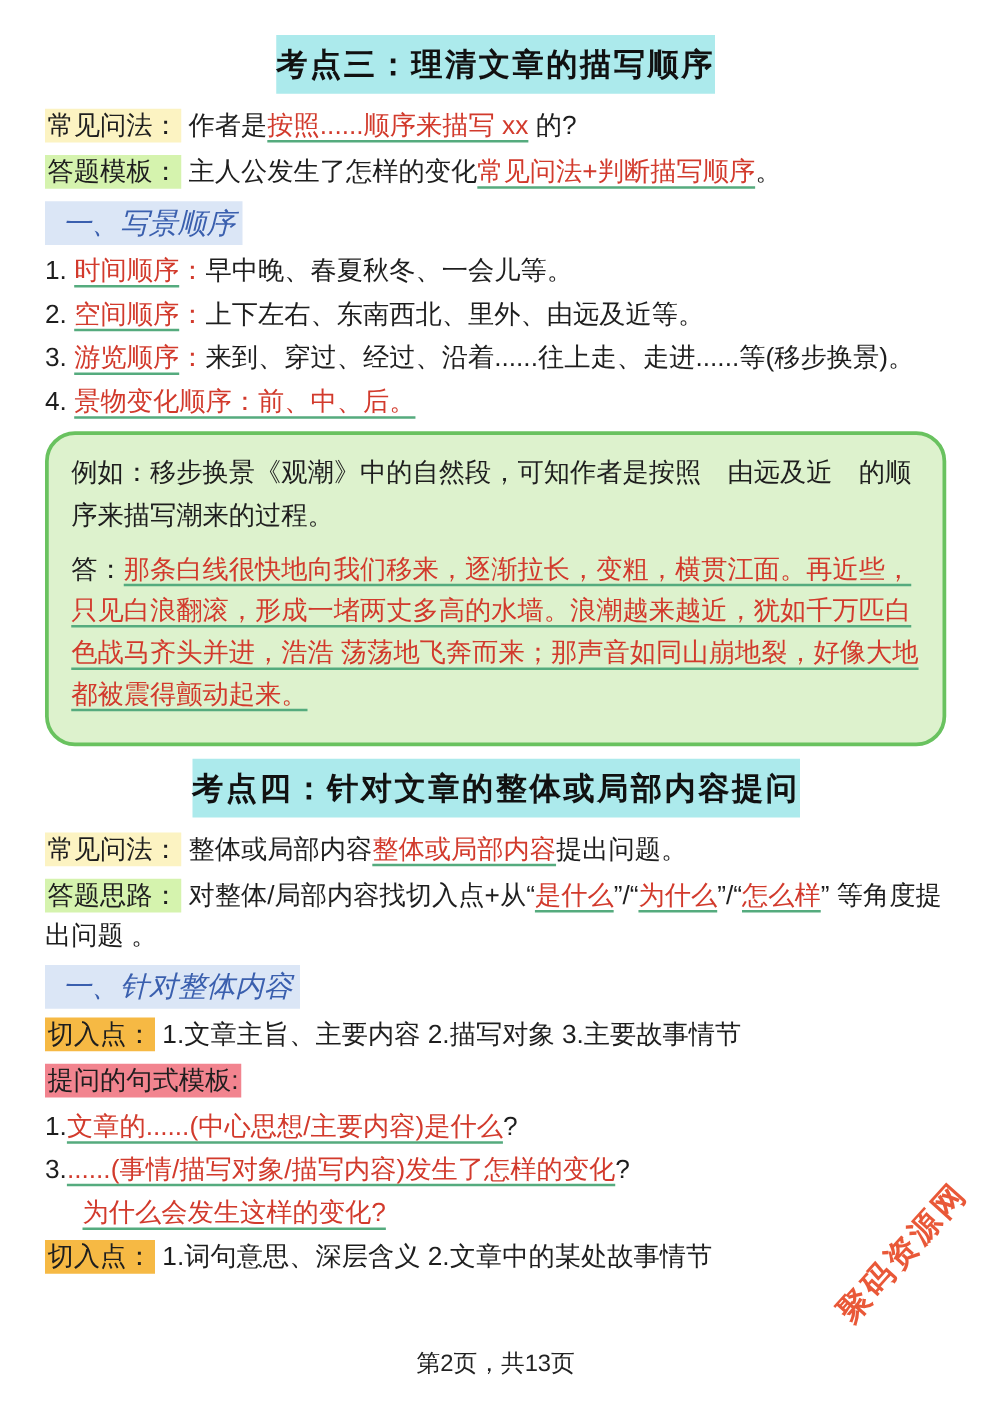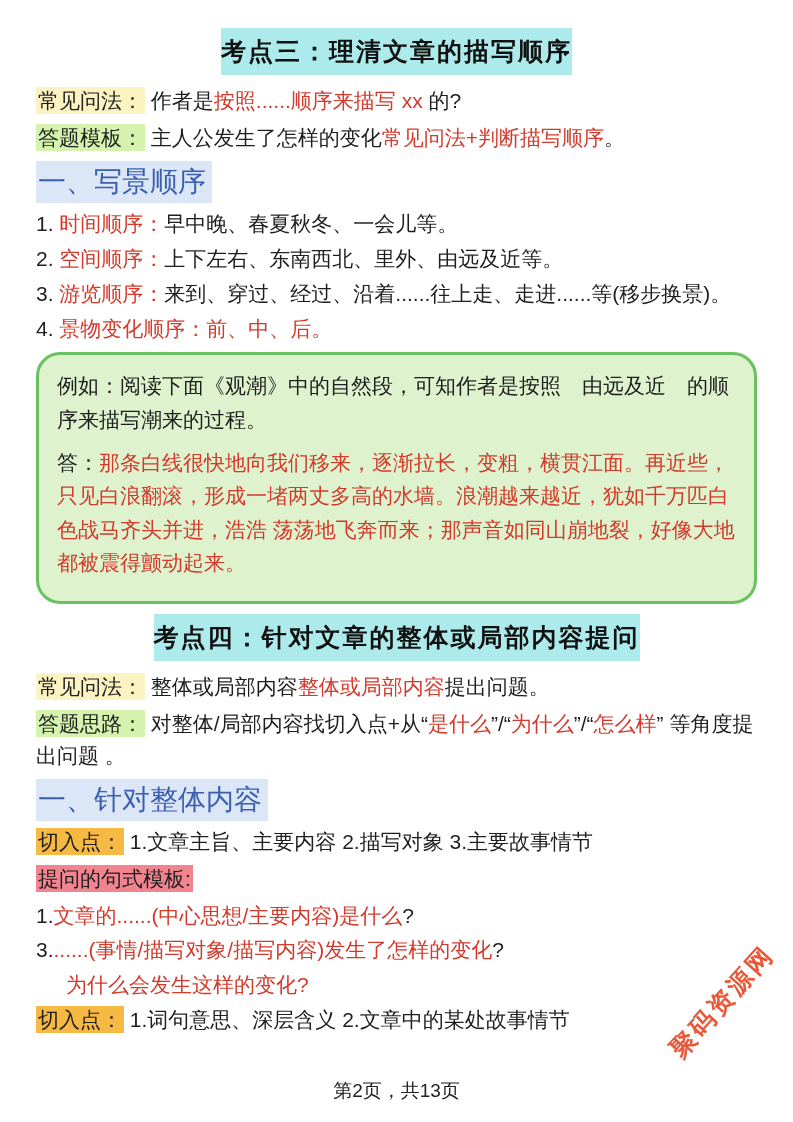--- a/index.html
+++ b/index.html
@@ -47,26 +47,28 @@
   .tight{margin-bottom:3px;}
   .label-hl{padding:2px 2px;}
   .hl-yellow{background:var(--yellow-highlight);}
   .hl-green{background:var(--green-highlight);text-align:right;}
   .hl-orange{background:var(--orange-highlight);}
   .hl-pink{background:var(--pink-highlight);}
   .subheading{
     display:inline-block;
     background:var(--blue-highlight);
     color:var(--blue-text);
-    font-size:28px;
-    padding:2px 6px 2px 2px;
+    font-size:23px;
+    padding:2px 6px 2px 14px;
     margin:2px 0 5px 0;
+    font-style:italic;
   }
   .red-u{
     color:var(--red-text);
+    text-decoration:underline;
     text-decoration-color:var(--underline-green);
     text-decoration-thickness:2px;
     text-underline-offset:5px;
   }
   .red{color:var(--red-text);}
   .example-box{
     border:3px solid var(--box-border);
     background:var(--box-bg);
     border-radius:24px;
     padding:14px 18px 16px 18px;
@@ -128,21 +130,21 @@
     <span>2. </span><span class="red-u">空间顺序</span><span class="red">：</span><span>上下左右、东南西北、里外、由远及近等。</span>
   </p>
   <p class="line tight">
     <span>3. </span><span class="red-u">游览顺序</span><span class="red">：</span><span>来到、穿过、经过、沿着......往上走、走进......等(移步换景)。</span>
   </p>
   <p class="line tight">
     <span>4. </span><span class="red-u">景物变化顺序：前、中、后。</span>
   </p>
 
   <div class="example-box">
-    <p class="line">例如：阅读下面《观潮》中的自然段，可知作者是按照　由远及近　的顺序来描写潮来的过程。</p>
+    <p class="line">例如：移步换景《观潮》中的自然段，可知作者是按照　由远及近　的顺序来描写潮来的过程。</p>
     <p class="line answer-para">
       <span>答：</span><span class="red-u">那条白线很快地向我们移来，逐渐拉长，变粗，横贯江面。再近些，只见白浪翻滚，形成一堵两丈多高的水墙。浪潮越来越近，犹如千万匹白色战马齐头并进，浩浩 荡荡地飞奔而来；那声音如同山崩地裂，好像大地都被震得颤动起来。</span>
     </p>
   </div>
 
   <div class="title-row">
     <span class="doc-title">考点四：针对文章的整体或局部内容提问</span>
   </div>
 
   <p class="line">

